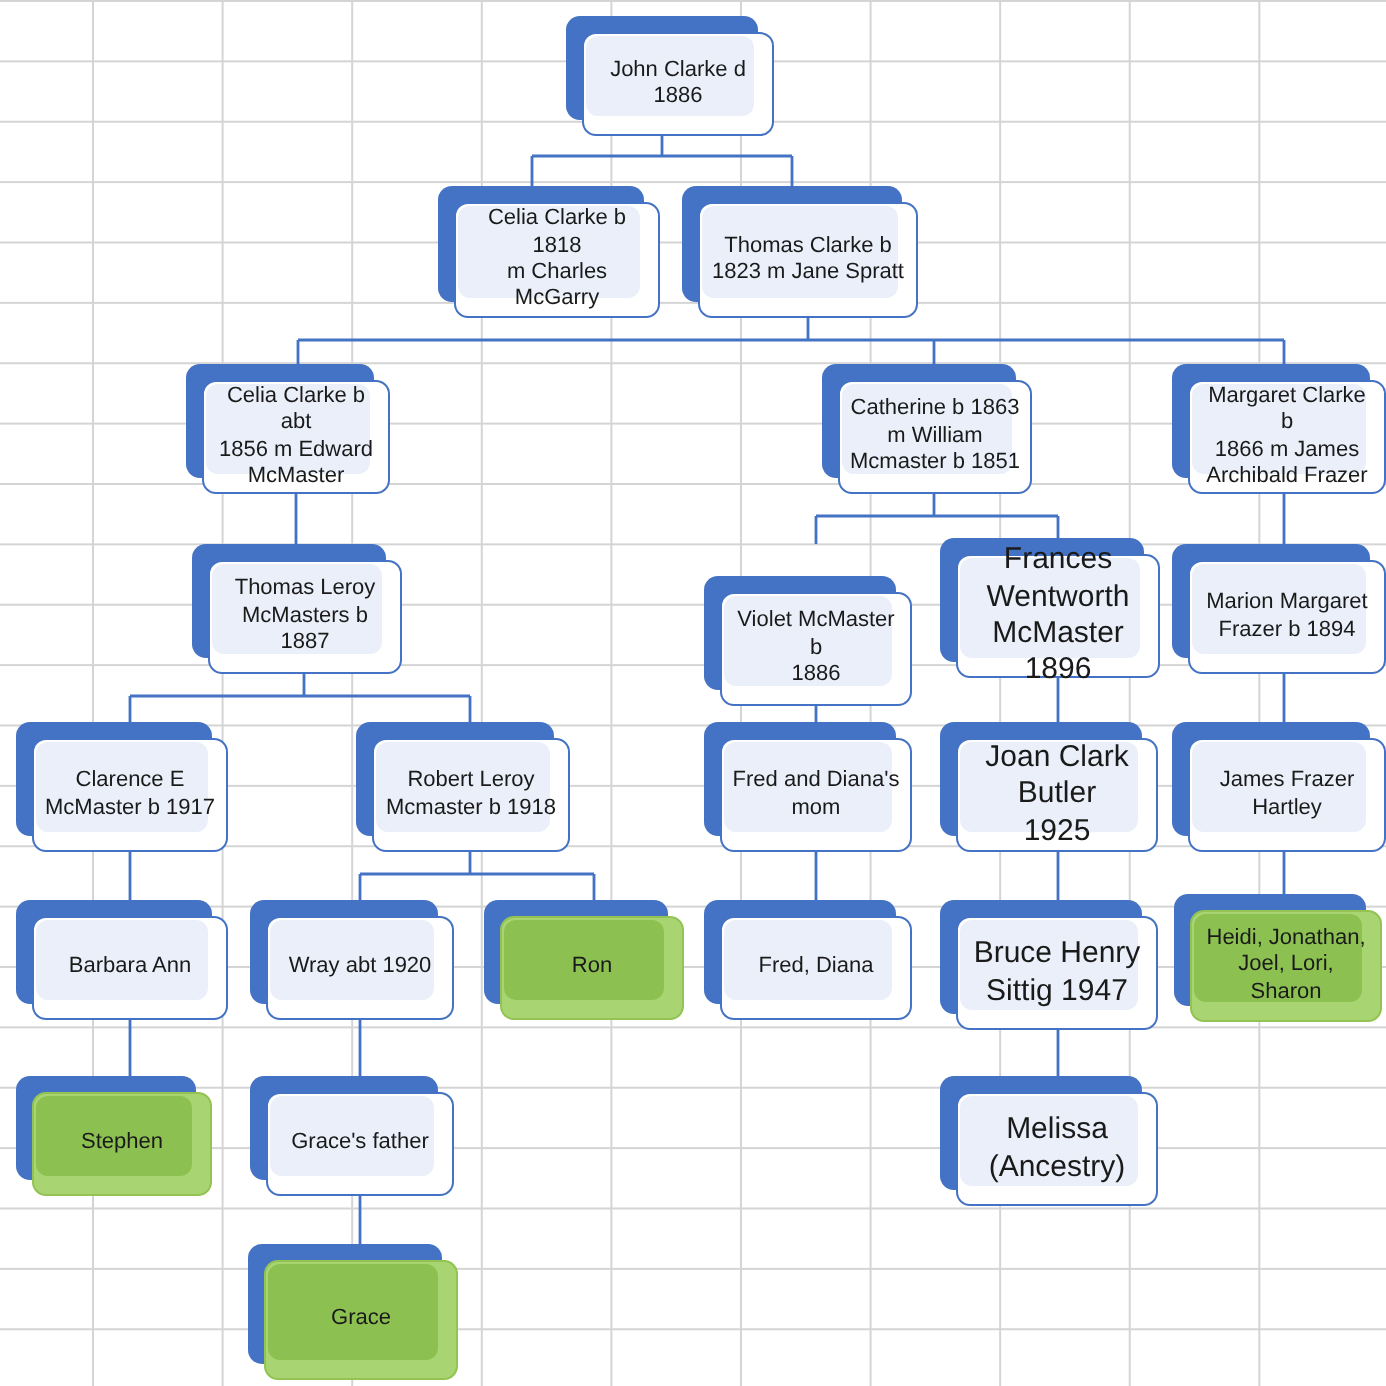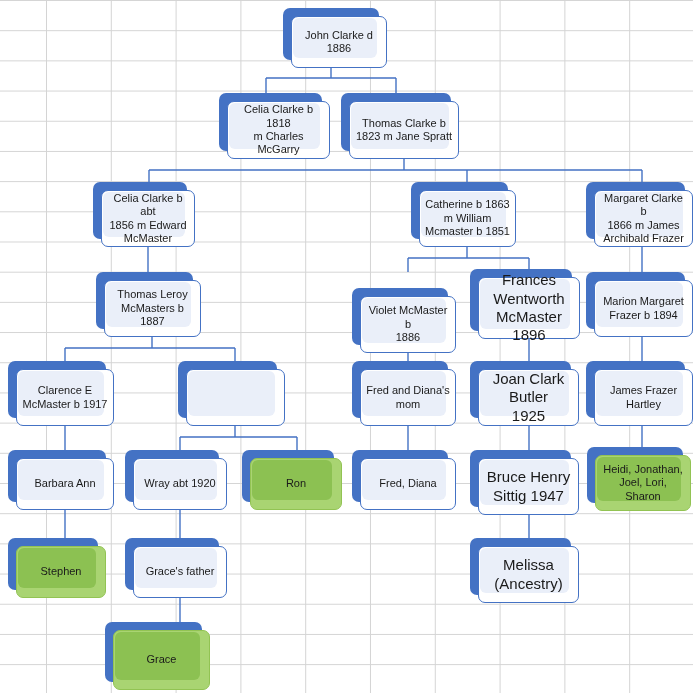--- a/index.html
+++ b/index.html
@@ -216,20 +216,22 @@
         <div class="face">
           <div class="inner"></div>
           <div class="label">Clarence E
 McMaster b 1917</div>
         </div>
       </div>
       <div class="node" style="left: 178px; top: 361px; width: 99px; height: 57px;">
         <div class="shadow"></div>
         <div class="face">
           <div class="inner"></div>
+          <div class="label">Robert Leroy
+Mcmaster b 1918</div>
         </div>
       </div>
       <div class="node" style="left: 352px; top: 361px; width: 96px; height: 57px;">
         <div class="shadow"></div>
         <div class="face">
           <div class="inner"></div>
           <div class="label">Fred and Diana's
 mom</div>
         </div>
       </div>
@@ -308,21 +310,21 @@
         </div>
       </div>
       <div class="node big" style="left: 470px; top: 538px; width: 101px; height: 57px;">
         <div class="shadow"></div>
         <div class="face">
           <div class="inner"></div>
           <div class="label">Melissa
 (Ancestry)</div>
         </div>
       </div>
-      <div class="node green" style="left: 105px; top: 622px; width: 97px; height: 60px; text-decoration: underline;">
+      <div class="node green" style="left: 124px; top: 622px; width: 97px; height: 60px; text-decoration: underline;">
         <div class="shadow"></div>
         <div class="face">
           <div class="inner"></div>
           <div class="label">Grace</div>
         </div>
       </div>
     </div>
 
 </div>
 

